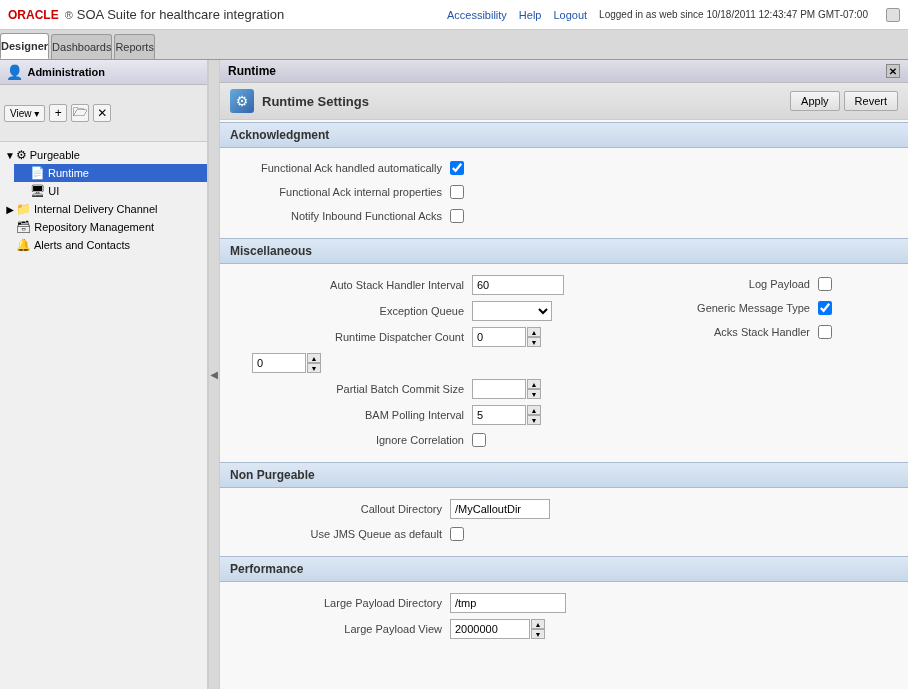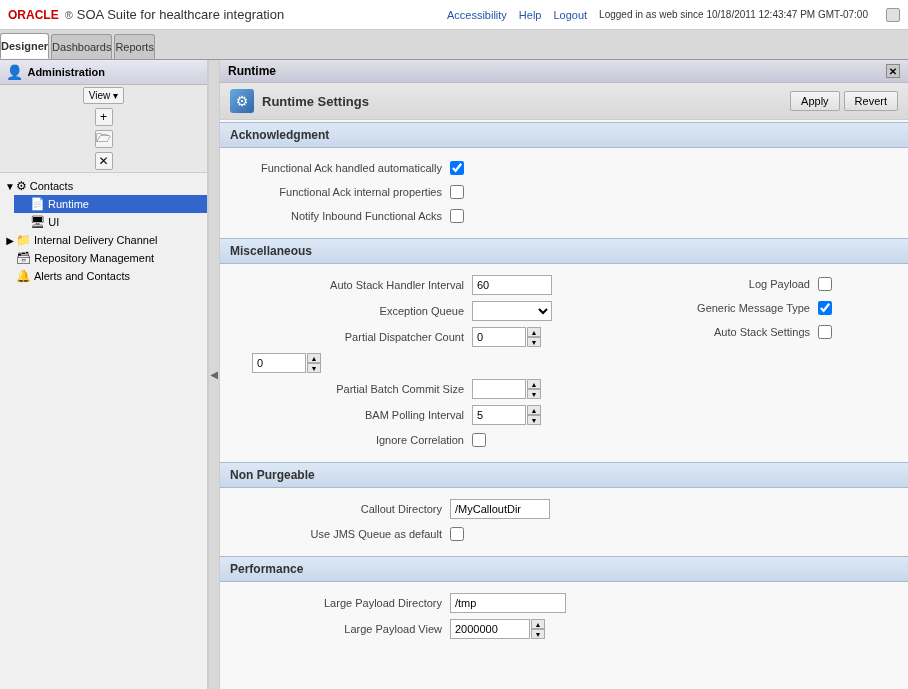--- a/index.html
+++ b/index.html
@@ -85,25 +85,24 @@
       padding: 4px 6px;
       display: flex;
       align-items: center;
       font-weight: bold;
       font-size: 11px;
       gap: 4px;
     }
     .sidebar-toolbar {
       display: flex;
       align-items: center;
-      padding: 2px 4px;
+      padding: 19px 4px;
       gap: 4px;
       background: #e8e8e8;
       border-bottom: 1px solid #ccc;
-      flex-direction: column;
     }
     .sidebar-toolbar button {
       font-size: 10px;
       padding: 2px 5px;
       background: #f5f5f5;
       border: 1px solid #aaa;
       cursor: pointer;
       border-radius: 2px;
     }
     .sidebar-toolbar .icon-btn {
@@ -340,21 +339,21 @@
       <button>View ▾</button>
       <div class="icon-btn">+</div>
       <div class="icon-btn">🗁</div>
       <div class="icon-btn">✕</div>
     </div>
     <div class="tree">
 
       <div class="tree-item">
         <span class="expand">▼</span>
         <span class="item-icon">⚙</span>
-        <span class="label">Contacts</span>
+        <span class="label">Purgeable</span>
       </div>
 
       <div class="tree-indent">
         <div class="tree-item selected">
           <span class="expand"></span>
           <span class="item-icon">📄</span>
           <span class="label">Runtime</span>
         </div>
       </div>
 
@@ -429,35 +428,35 @@
       </div>
 
       <div class="section-header">Miscellaneous</div>
       <div class="form-area">
         <div class="misc-grid">
           <div class="misc-left">
 
             <div class="form-row">
               <div class="field-label">Auto Stack Handler Interval</div>
               <div class="field-control">
-                <input type="text" value="60" style="width: 80px;">
+                <input type="text" value="60" style="width: 92px;">
               </div>
             </div>
 
             <div class="form-row">
               <div class="field-label">Exception Queue</div>
               <div class="field-control">
                 <select style="width:80px;">
                   <option value=""></option>
                 </select>
               </div>
             </div>
 
             <div class="form-row">
-              <div class="field-label">Partial Dispatcher Count</div>
+              <div class="field-label">Runtime Dispatcher Count</div>
               <div class="field-control">
                 <div class="spinner-wrap">
                   <input type="text" value="0" style="width: 54px;">
                   <div class="spinner-btns">
                     <button>▲</button>
                     <button>▼</button>
                   </div>
                 </div>
               </div>
             </div>
@@ -515,21 +514,21 @@
                 <input type="checkbox" style="">
               </div>
             </div>
             <div class="form-row">
               <div class="field-label" style="width:180px;min-width:180px;text-align:right;padding-right:8px;">Generic Message Type</div>
               <div class="field-control">
                 <input type="checkbox" checked="" style="">
               </div>
             </div>
             <div class="form-row">
-              <div class="field-label" style="width:180px;min-width:180px;text-align:right;padding-right:8px;">Auto Stack Settings</div>
+              <div class="field-label" style="width:180px;min-width:180px;text-align:right;padding-right:8px;">Acks Stack Handler</div>
               <div class="field-control">
                 <input type="checkbox" style="">
               </div>
             </div>
           </div>
         </div>
       </div>
 
       <div class="section-header">Non Purgeable</div>
       <div class="form-area">

